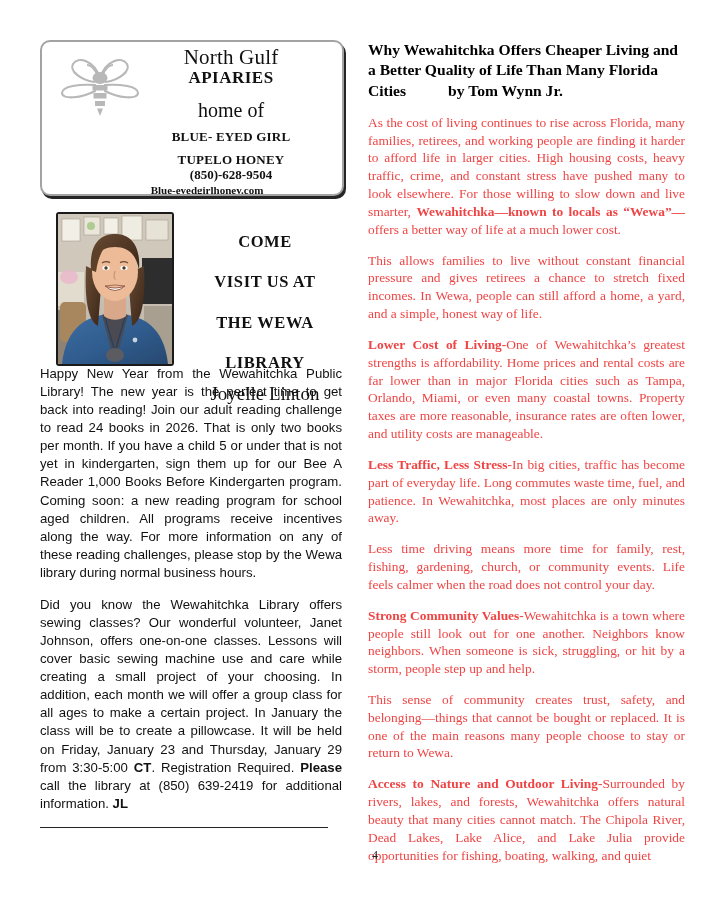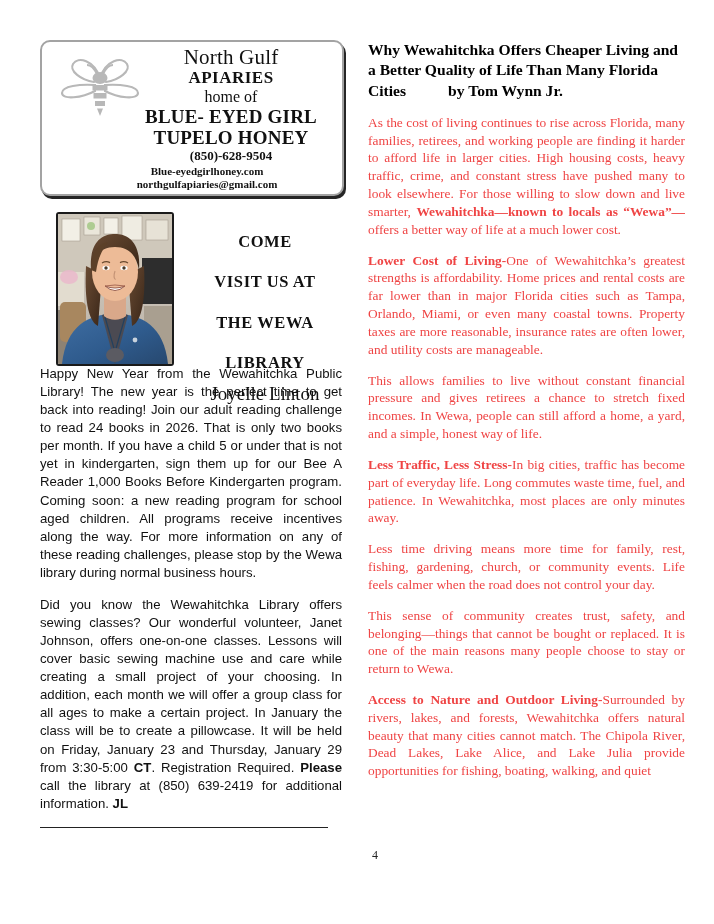--- a/index.html
+++ b/index.html
@@ -73,28 +73,28 @@
     letter-spacing: 0.2px;
     margin-top: 2px;
   }
   .ad-l2 {
     font-size: 17px;
     font-weight: bold;
     letter-spacing: 0.5px;
     margin-top: 1px;
   }
   .ad-l3 {
-    font-size: 16px;
-    margin-top: 3px;
+    font-size: 20px;
+    margin-top: 14px;
   }
   .ad-l4, .ad-l5 {
-    font-size: 19px;
+    font-size: 13px;
     font-weight: bold;
     letter-spacing: 0.2px;
-    margin-top: 2px;
+    margin-top: 10px;
   }
   .ad-phone {
     font-size: 13px;
     font-weight: bold;
     margin-top: 2px;
   }
   .ad-contact {
     margin-top: 3px;
     margin-left: 30px;
     font-size: 11px;
@@ -334,24 +334,25 @@
       <div class="rule"></div>
     </div>
 
   </div>
 
   <div class="col-right">
     <h1 class="headline"><span>Why Wewahitchka Offers Cheaper Living and a Better Quality of Life Than Many Florida Cities</span><span class="byline">by Tom Wynn Jr.</span></h1>
 
     <div class="body-right" id="feature-body">
         <p><span>As the cost of living continues to rise across Florida, many families, retirees, and working people are finding it harder to afford life in larger cities. High housing costs, heavy traffic, crime, and constant stress have pushed many to look elsewhere. For those willing to slow down and live smarter, </span><b>Wewahitchka—known to locals as “Wewa”—</b><span>offers a better way of life at a much lower cost.</span></p>
+        <p><span>This allows families to live without constant financial pressure and gives retirees a chance to stretch fixed incomes. In Wewa, people can still afford a home, a yard, and a simple, honest way of life.</span></p>
         <p><b>Lower Cost of Living-</b><span>One of Wewahitchka’s greatest strengths is affordability. Home prices and rental costs are far lower than in major Florida cities such as Tampa, Orlando, Miami, or even many coastal towns. Property taxes are more reasonable, insurance rates are often lower, and utility costs are manageable.</span></p>
-        <p><span>This allows families to live without constant financial pressure and gives retirees a chance to stretch fixed incomes. In Wewa, people can still afford a home, a yard, and a simple, honest way of life.</span></p>
         <p><b>Less Traffic, Less Stress-</b><span>In big cities, traffic has become part of everyday life. Long commutes waste time, fuel, and patience. In Wewahitchka, most places are only minutes away.</span></p>
         <p><span>Less time driving means more time for family, rest, fishing, gardening, church, or community events. Life feels calmer when the road does not control your day.</span></p>
+        <p><b>Strong Community Values-</b><span>Wewahitchka is a town where people still look out for one another. Neighbors know neighbors. When someone is sick, struggling, or hit by a storm, people step up and help.</span></p>
         <p><span>This sense of community creates trust, safety, and belonging—things that cannot be bought or replaced. It is one of the main reasons many people choose to stay or return to Wewa.</span></p>
         <p><b>Access to Nature and Outdoor Living-</b><span>Surrounded by rivers, lakes, and forests, Wewahitchka offers natural beauty that many cities cannot match. The Chipola River, Dead Lakes, Lake Alice, and Lake Julia provide opportunities for fishing, boating, walking, and quiet</span></p>
       </div>
   </div>
 
   <div class="page-num">4</div>
 
 </div>
 
 </body></html>

